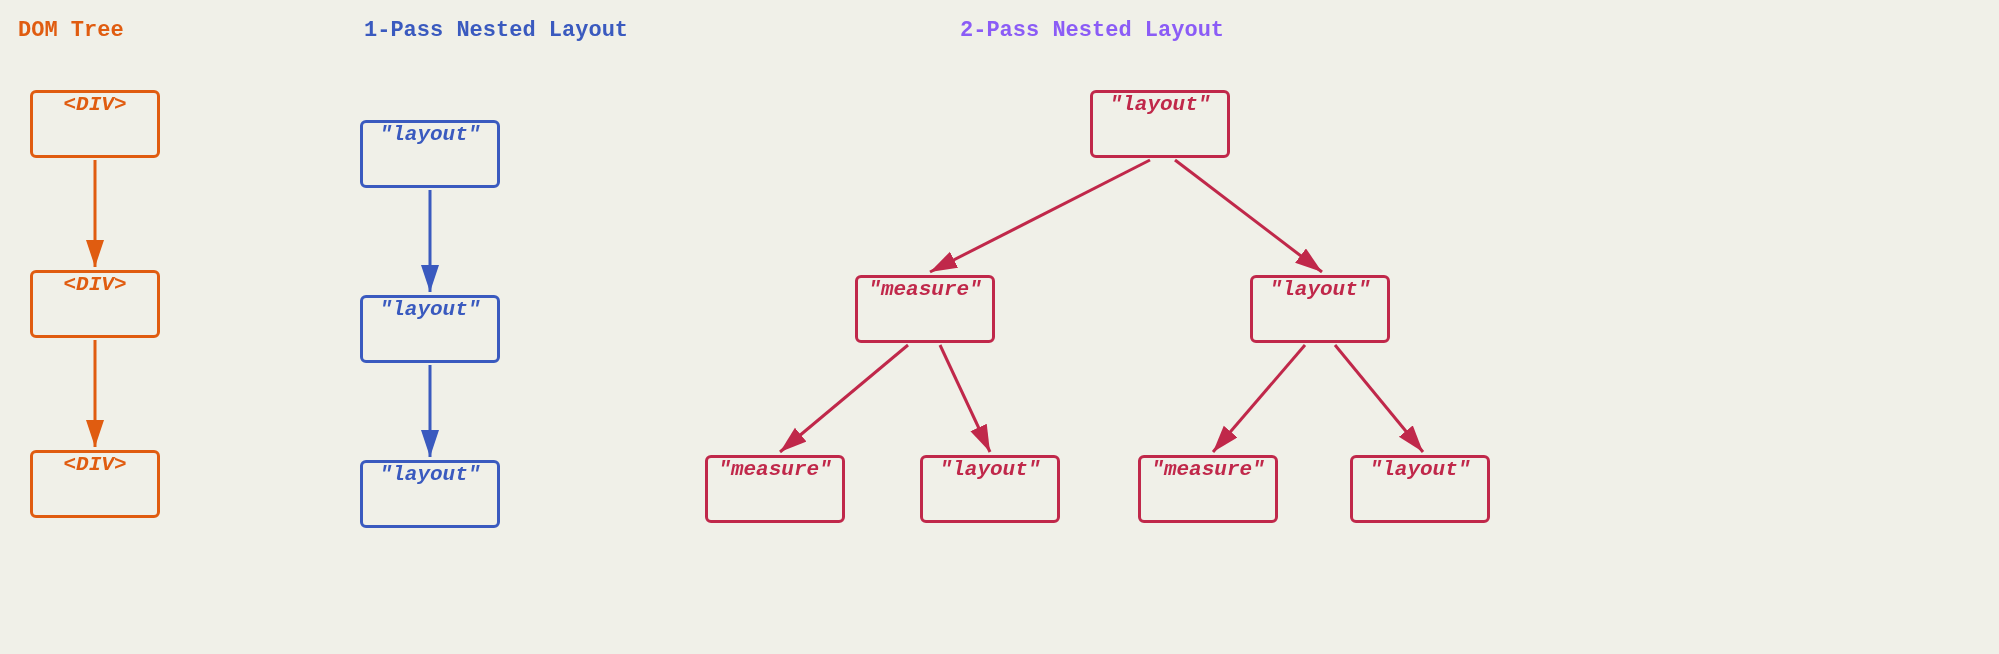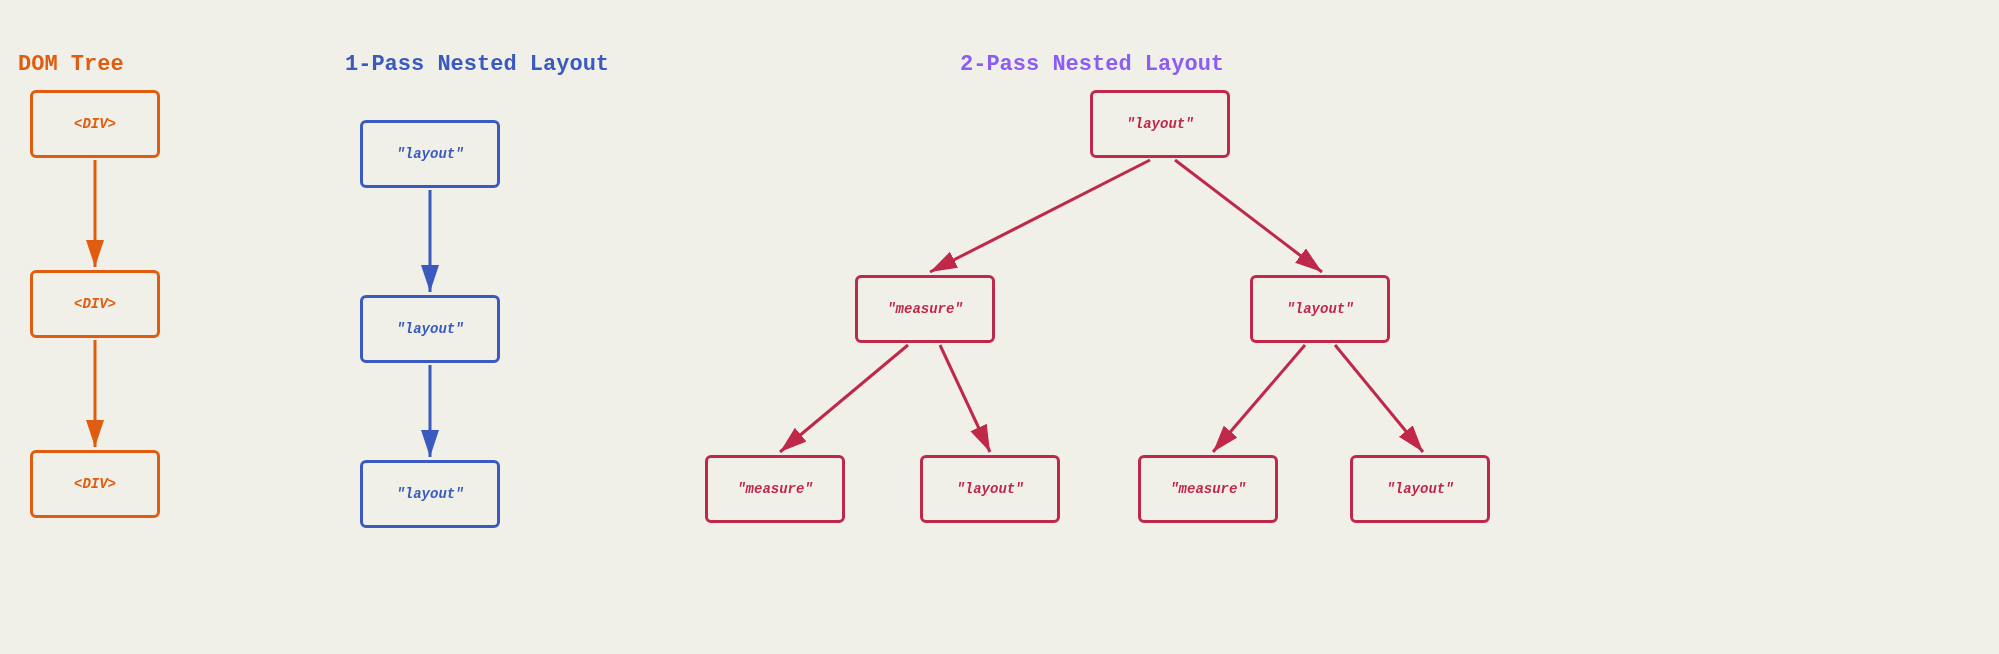--- a/index.html
+++ b/index.html
@@ -19,40 +19,39 @@
       position: relative;
     }
 
     
     .section-title {
       position: absolute;
       font-family: 'Courier New', monospace;
       font-weight: bold;
       font-size: 22px;
       top: 18px;
-      margin-top: 34px;
     }
 
     .title-dom { color: #e05c10; left: 18px; }
-    .title-1pass { color: #3a5abf; left: 345px; }
+    .title-1pass { color: #3a5abf; left: 364px; }
     .title-2pass { color: #8b5cf6; left: 960px; }
 
     
     .node-box {
       position: absolute;
       border-radius: 6px;
       border-width: 3px;
       border-style: solid;
       display: flex;
-      align-items: center;
+      align-items: flex-start;
       justify-content: center;
       font-family: 'Courier New', monospace;
       font-weight: bold;
       font-style: italic;
-      font-size: 14px;
+      font-size: 21px;
       background: transparent;
     }
 
     
     .node-dom {
       border-color: #e05c10;
       color: #e05c10;
       width: 130px;
       height: 68px;
     }

